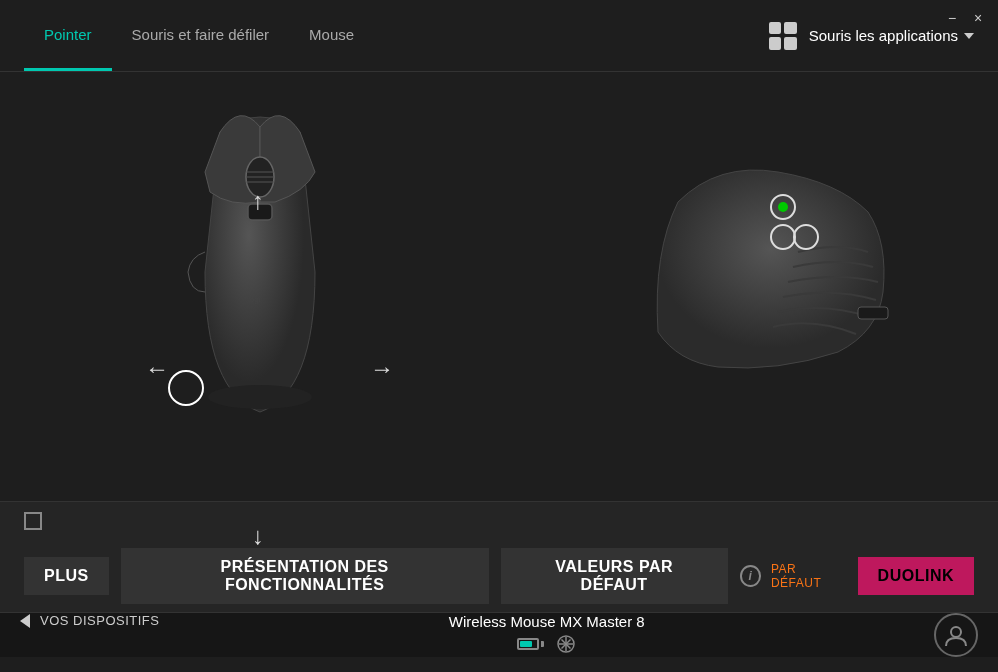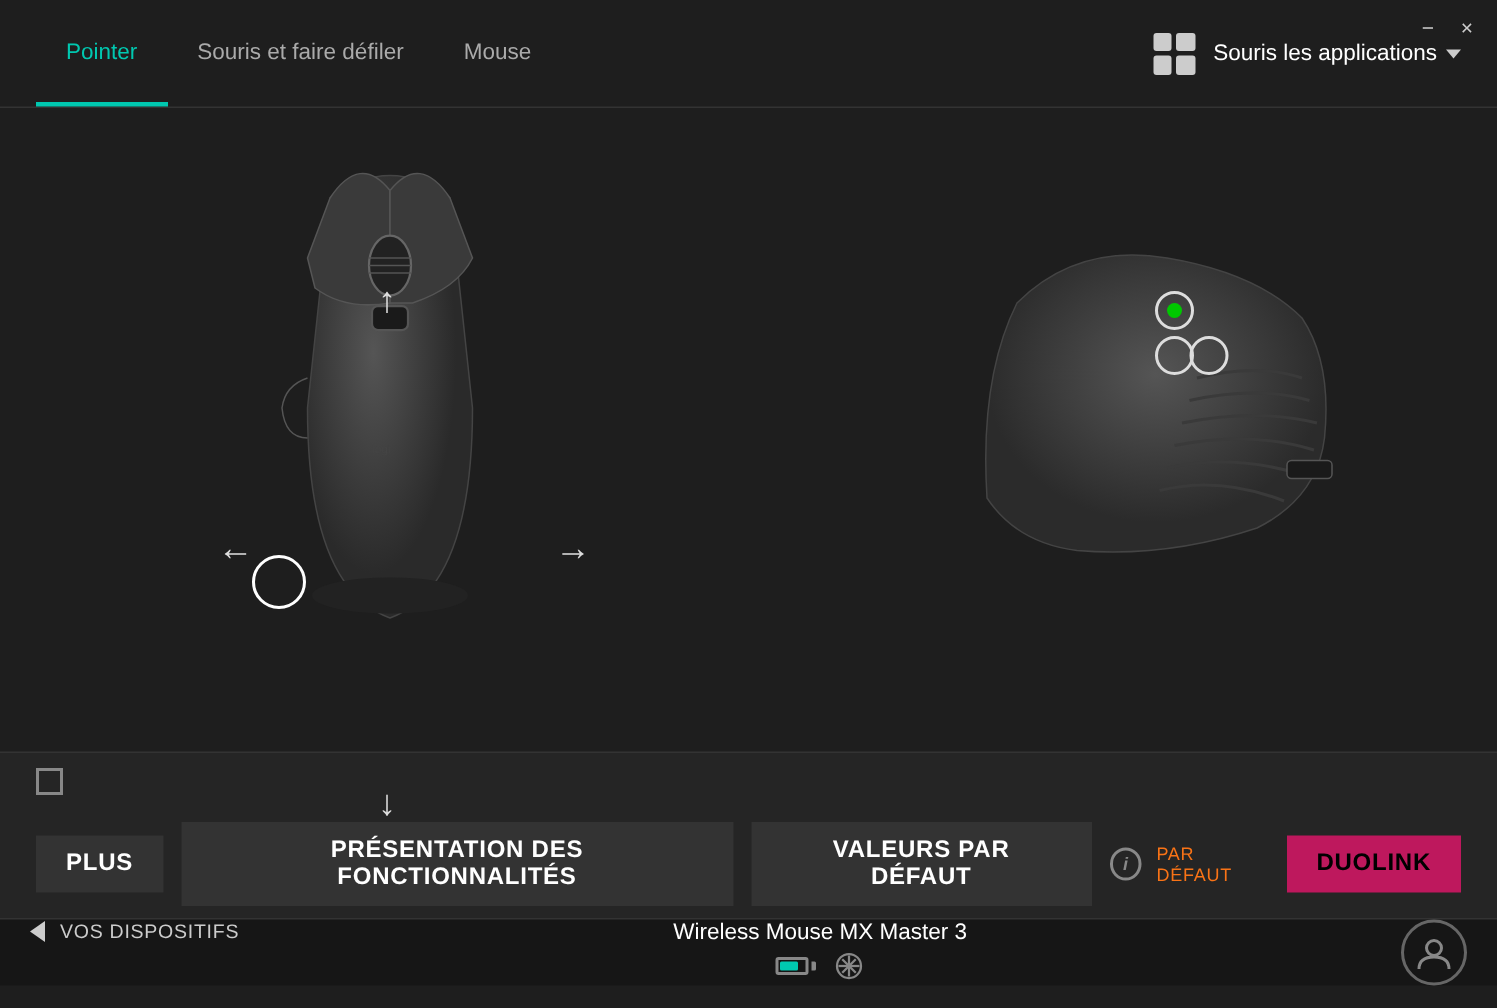--- a/index.html
+++ b/index.html
@@ -378,21 +378,21 @@
     </div>
   </div>
 </div>
 
 <div class="footer">
   <div class="footer-left">
     <div class="chevron-left"></div>
     <span style="font-size:13px; color:#ccc; text-transform:uppercase; letter-spacing:0.5px;">VOS DISPOSITIFS</span>
   </div>
   <div class="footer-center">
-    <span class="footer-device-name">Wireless Mouse MX Master 3</span>
+    <span class="footer-device-name">Wireless Mouse MX Master 8</span>
     <div class="footer-icons">
 
       <div class="battery-icon">
         <div class="battery-body">
           <div class="battery-fill" style="width:75%;"></div>
         </div>
         <div class="battery-cap"></div>
       </div>
 
       <svg width="20" height="20" viewBox="0 0 20 20">

